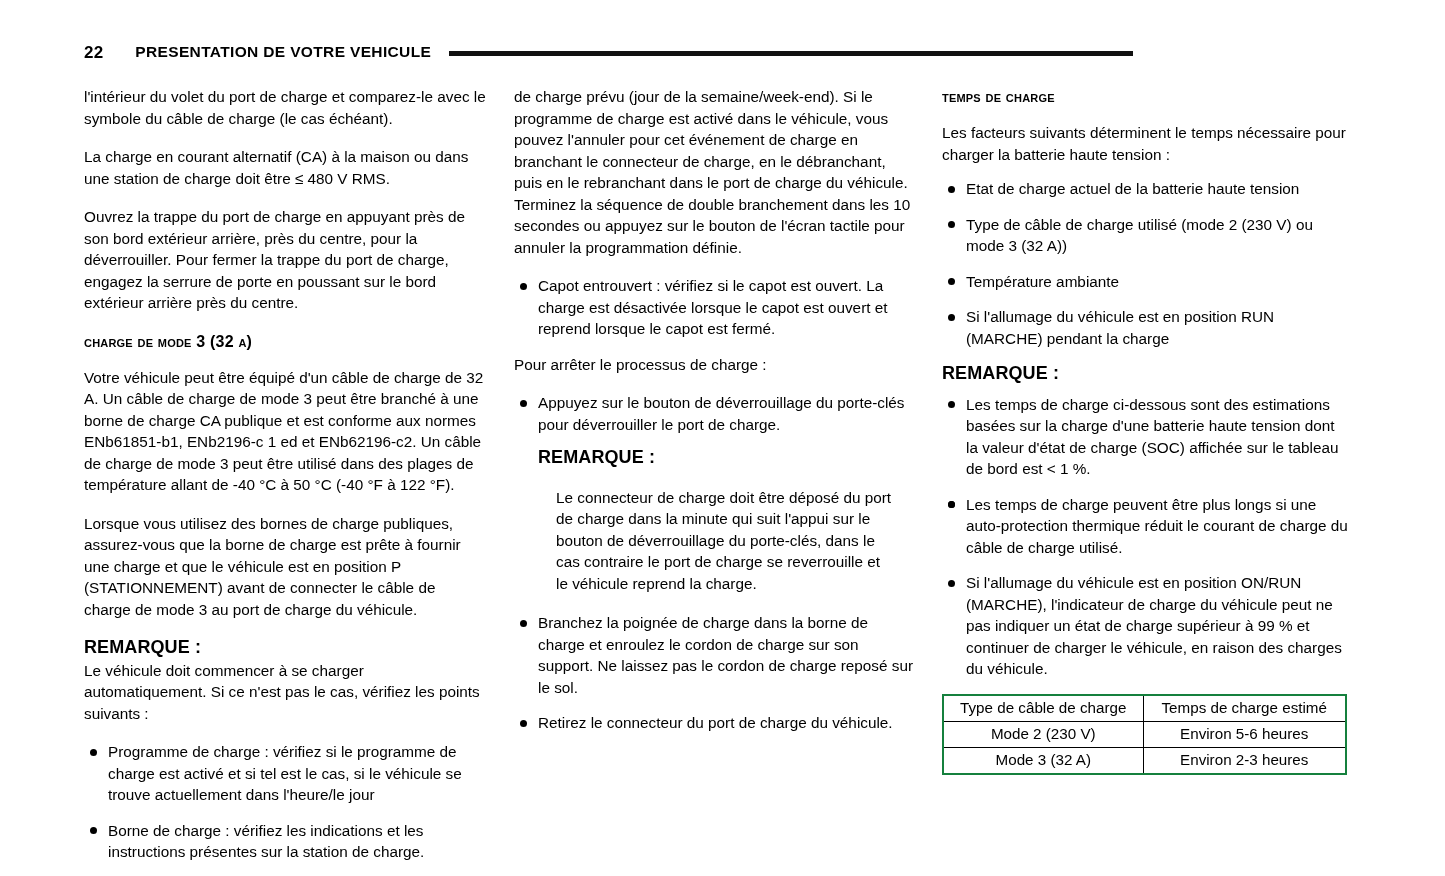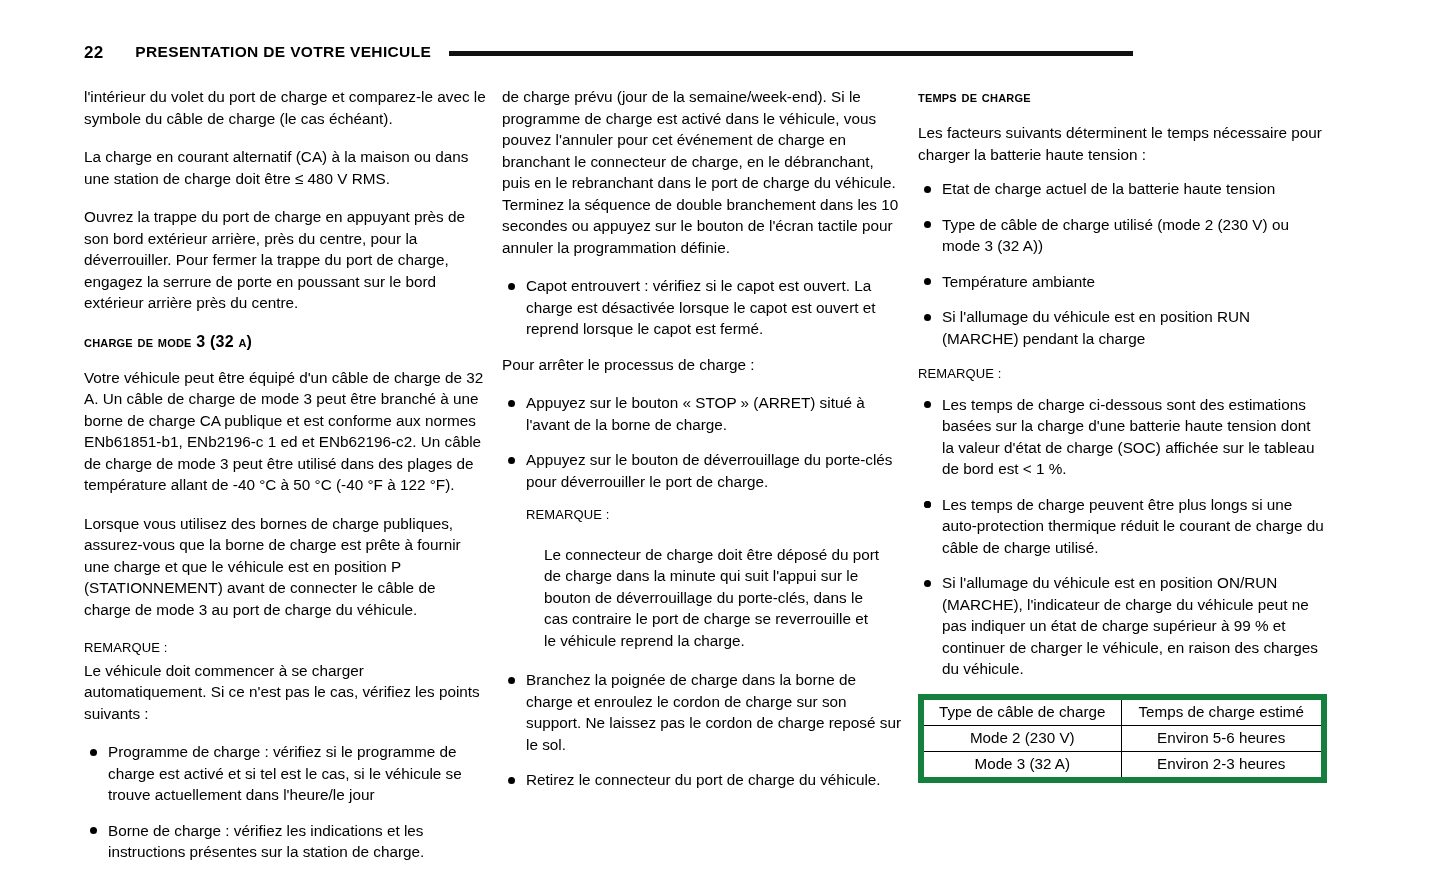--- a/index.html
+++ b/index.html
@@ -56,21 +56,21 @@
   }
 
   
   .columns {
     position: absolute;
     left: 84px;
     top: 86px;
     width: 1280px;
     height: 770px;
     display: flex;
-    gap: 16px;
+    gap: 28px;
   }
   .col {
     width: 402px;
     flex: 0 0 402px;
   }
   .col.col2 { width: 400px; flex: 0 0 400px; }
   .col.col3 { width: 406px; flex: 0 0 406px; }
 
   
   p.body-text {
@@ -87,22 +87,22 @@
     font-weight: bold;
     line-height: 22px;
     letter-spacing: 0.2px;
     font-variant: small-caps;
     text-transform: lowercase;
   }
   h2.section-heading::first-letter { font-size: 1em; }
 
   .note-label {
     margin: 0 0 1px 0;
-    font-size: 13px;
-    font-weight: normal;
+    font-size: 18px;
+    font-weight: bold;
     line-height: 21.5px;
     letter-spacing: 0.1px;
   }
 
   ul.bullets {
     list-style: none;
     margin: 0 0 0 0;
     padding: 0;
   }
   ul.bullets li {
@@ -129,21 +129,21 @@
   .sub-note p { margin: 18px; font-size: 15.3px; line-height: 21.5px; }
 
   .spacer-14 { height: 14px; }
   .spacer-8  { height: 8px; }
 
   
   .charge-table {
     border-collapse: collapse;
     width: 403px;
     margin-top: 14px;
-    border: 6px solid #15803d;
+    border: 2px solid #15803d;
     table-layout: fixed;
   }
   .charge-table th,
   .charge-table td {
     border: 1.5px solid #000000;
     text-align: center;
     font-size: 15.2px;
     line-height: 20px;
     padding: 2px 4px 3px 4px;
     font-weight: normal;
@@ -204,24 +204,20 @@
           <span class="bullet-dot"></span>
           <span>Capot entrouvert : vérifiez si le capot est ouvert. La charge est désactivée lorsque le capot est ouvert et reprend lorsque le capot est fermé.</span>
         </li>
       </ul>
 
       <div class="spacer-14"></div>
 
       <p class="body-text">Pour arrêter le processus de charge :</p>
 
       <ul class="bullets">
-        <li>
-          <span class="bullet-dot"></span>
-          <span>Appuyez sur le bouton « STOP » (ARRET) situé à l'avant de la borne de charge.</span>
-        </li>
         <li>
           <span class="bullet-dot"></span>
           <span>Appuyez sur le bouton de déverrouillage du porte-clés pour déverrouiller le port de charge.</span>
           <div class="sub-note">
             <div class="note-label">REMARQUE :</div>
             <p>Le connecteur de charge doit être déposé du port de charge dans la minute qui suit l'appui sur le bouton de déverrouillage du porte-clés, dans le cas contraire le port de charge se reverrouille et le véhicule reprend la charge.</p>
           </div>
         </li>
         <li>
           <span class="bullet-dot"></span>

